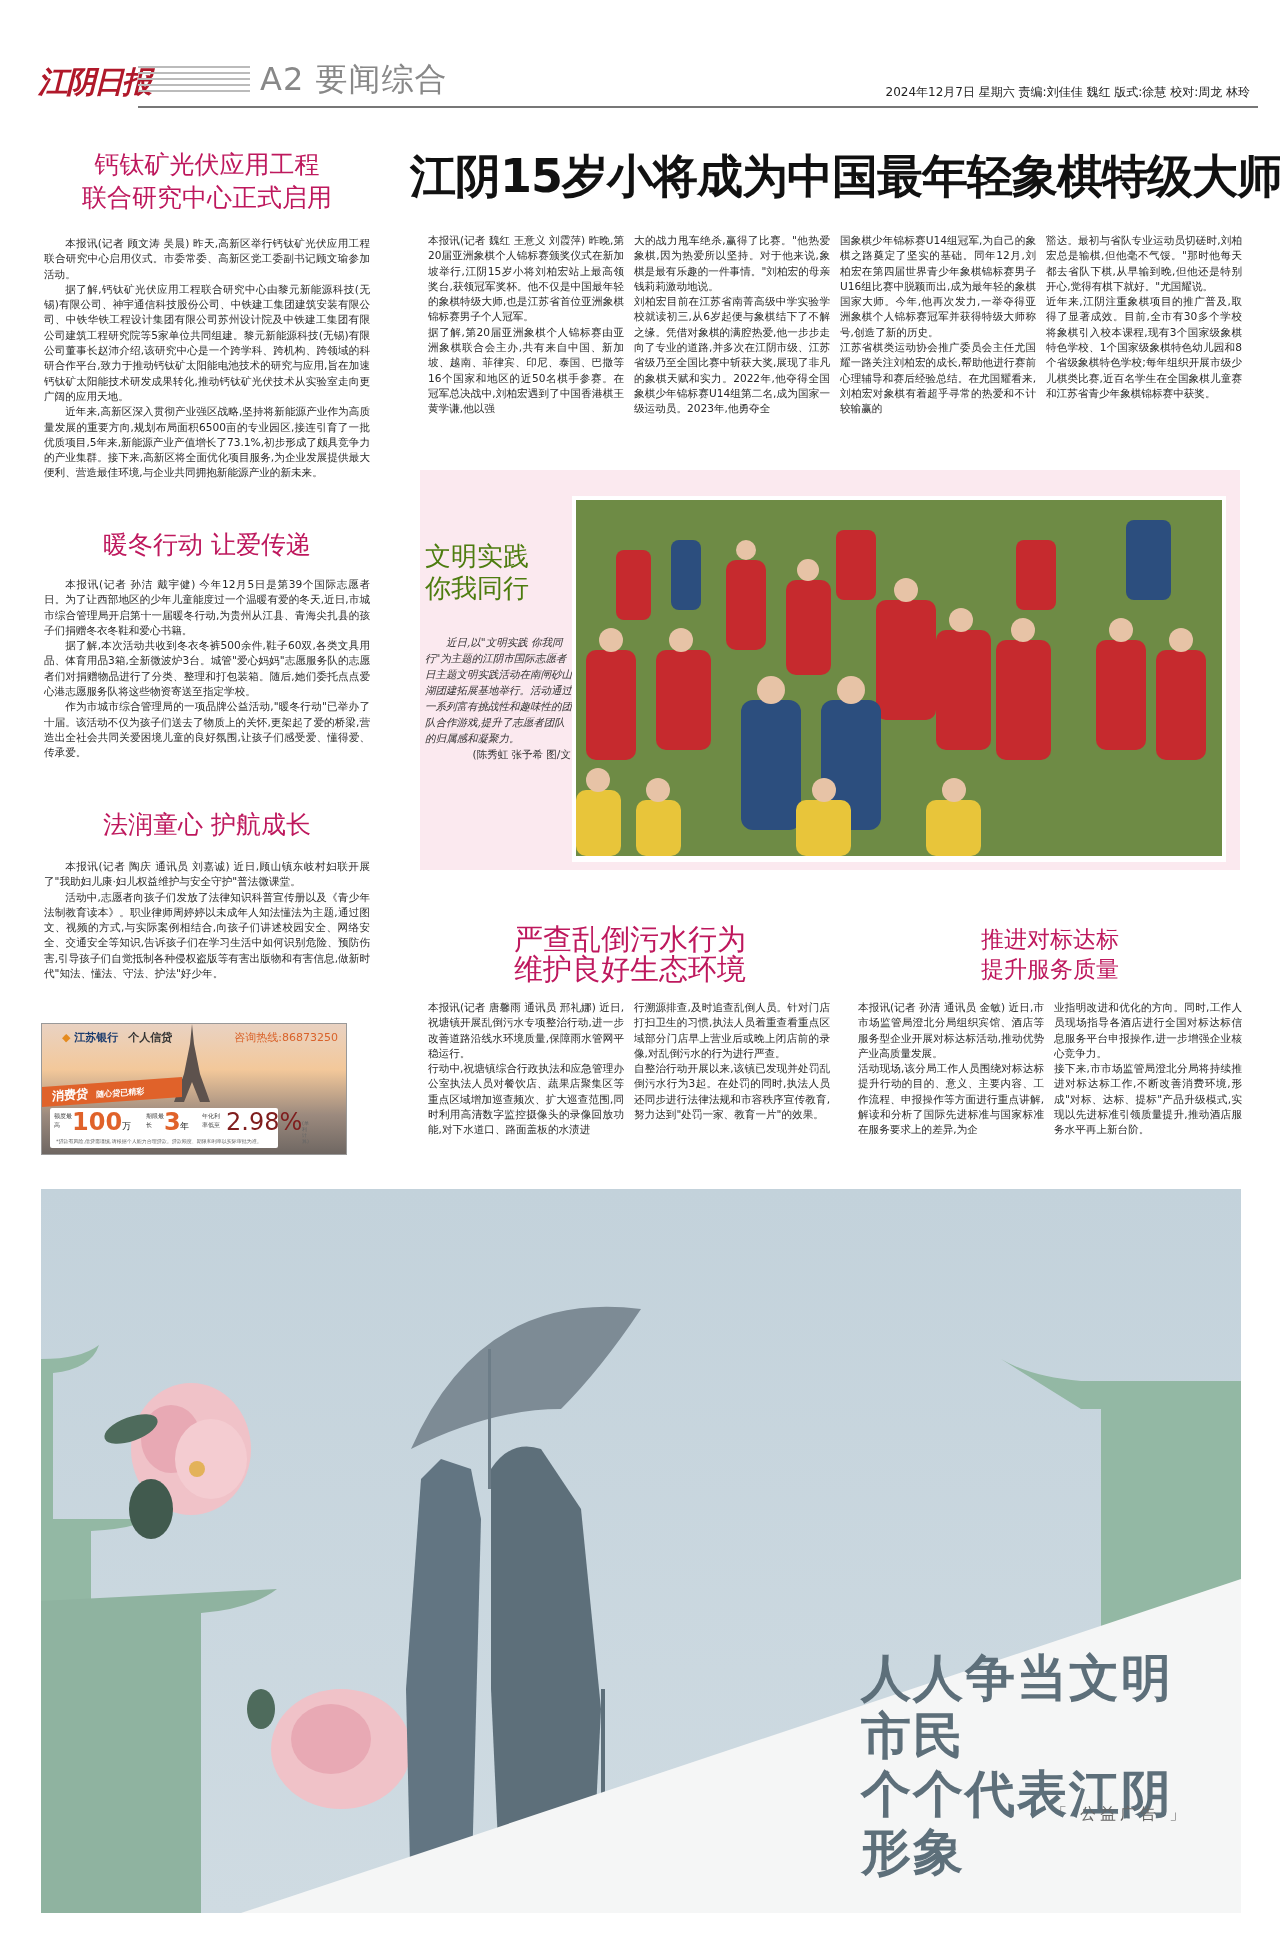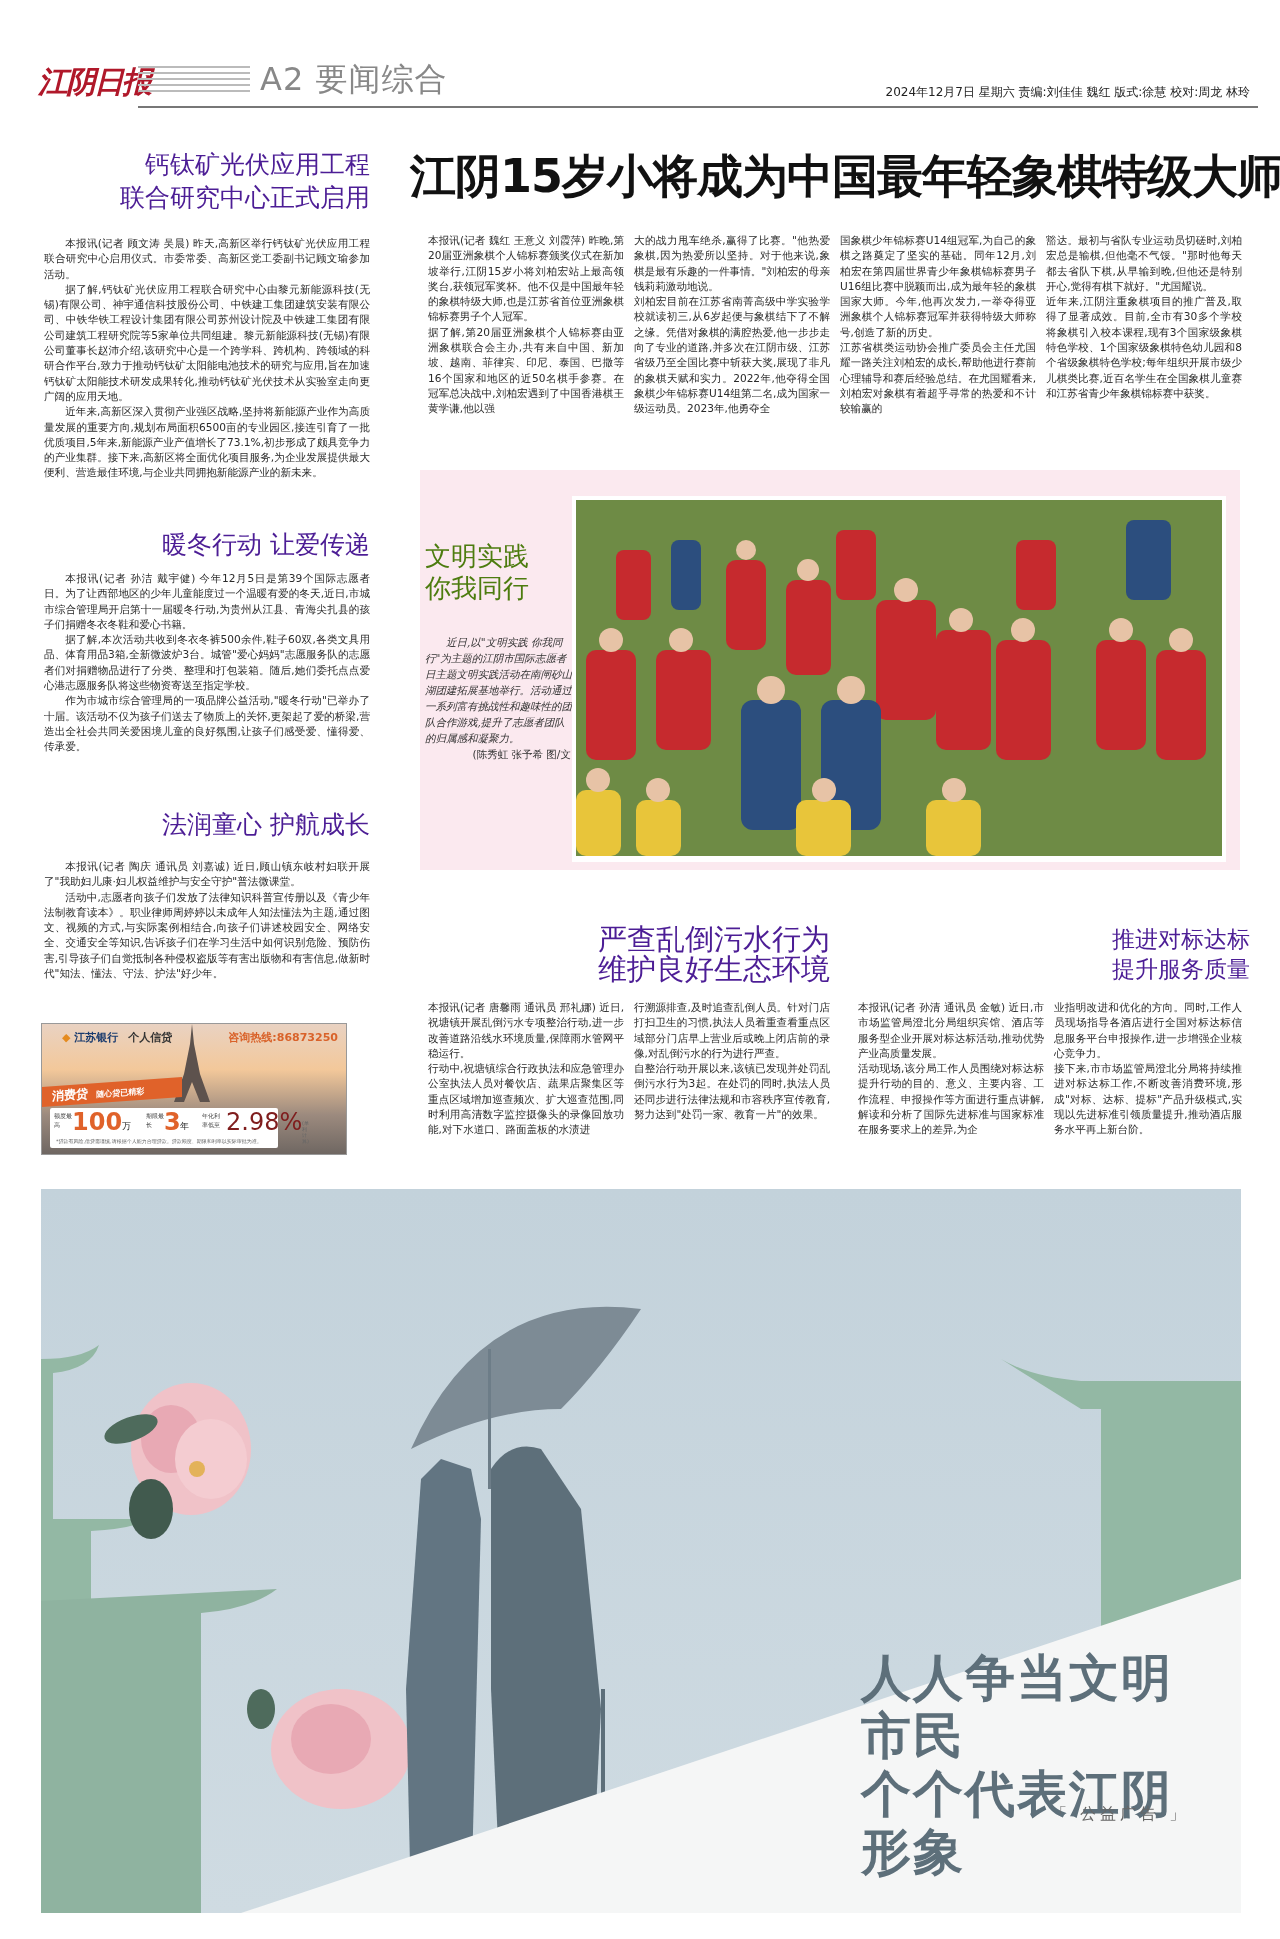--- a/index.html
+++ b/index.html
@@ -3,21 +3,21 @@
 <meta charset="utf-8">
 <style>
 *{box-sizing:border-box;margin:0;padding:0}
 body{width:1280px;height:1939px;background:#fff;font-family:"DejaVu Sans","Liberation Sans",sans-serif;color:#1a1a1a;position:relative;overflow:hidden}
 .abs{position:absolute}
 .masthead-logo{left:38px;top:62px;font-family:"DejaVu Serif",serif;font-size:30px;font-weight:bold;color:#b0182a;letter-spacing:-2px;font-style:italic}
 .wavy{left:138px;top:66px;width:112px;height:26px;background:repeating-linear-gradient(180deg,#bbb 0 2px,transparent 2px 6px)}
 .section{left:260px;top:58px;font-size:32px;color:#888;letter-spacing:1px}
 .header-rule{left:138px;top:106px;width:1120px;height:2px;background:#777}
 .dateline{right:30px;top:84px;font-size:12px;color:#222;white-space:nowrap}
-.h-sub{font-size:25px;line-height:33px;text-align:right;color:#4c1d95}
+.h-sub{font-size:25px;line-height:33px;text-align:center;color:#be185d}
 .body{font-size:10.6px;line-height:15.3px;color:#2a2a2a;text-align:justify}
 .body p{text-indent:2em}
 .main-title{left:410px;top:146px;font-size:46px;font-weight:bold;color:#111;letter-spacing:-1px;white-space:nowrap}
 .col{position:absolute}
 .photo{left:576px;top:500px;width:646px;height:356px;background:linear-gradient(180deg,#6b8a3e 0%,#5a7a34 100%);overflow:hidden}
 .caption-box{left:425px;top:540px;width:150px}
 .caption-title{font-size:26px;line-height:32px;font-weight:normal;color:#4d7c0f}
 .caption-text{font-family:"DejaVu Serif",serif;font-style:italic;font-size:10.5px;line-height:16px;color:#333;margin-top:30px}
 .caption-credit{font-size:10.5px;line-height:16px;text-align:right;color:#333}
 .ad{left:41px;top:1023px;width:306px;height:132px;border:1px solid #999;background:linear-gradient(180deg,#e9d2c2 0%,#f3c89a 35%,#9c8a7e 70%,#6f6762 100%);overflow:hidden}
@@ -40,42 +40,42 @@
   </div>
   <div class="body" style="margin-top:22px">
     <p>本报讯(记者 顾文涛 吴晨) 昨天,高新区举行钙钛矿光伏应用工程联合研究中心启用仪式。市委常委、高新区党工委副书记顾文瑜参加活动。</p>
     <p>据了解,钙钛矿光伏应用工程联合研究中心由黎元新能源科技(无锡)有限公司、神宇通信科技股份公司、中铁建工集团建筑安装有限公司、中铁华铁工程设计集团有限公司苏州设计院及中铁建工集团有限公司建筑工程研究院等5家单位共同组建。黎元新能源科技(无锡)有限公司董事长赵沛介绍,该研究中心是一个跨学科、跨机构、跨领域的科研合作平台,致力于推动钙钛矿太阳能电池技术的研究与应用,旨在加速钙钛矿太阳能技术研发成果转化,推动钙钛矿光伏技术从实验室走向更广阔的应用天地。</p>
     <p>近年来,高新区深入贯彻产业强区战略,坚持将新能源产业作为高质量发展的重要方向,规划布局面积6500亩的专业园区,接连引育了一批优质项目,5年来,新能源产业产值增长了73.1%,初步形成了颇具竞争力的产业集群。接下来,高新区将全面优化项目服务,为企业发展提供最大便利、营造最佳环境,与企业共同拥抱新能源产业的新未来。</p>
   </div>
 </div>
 
 <div class="abs" style="left:44px;top:528px;width:326px">
   <div class="h-sub">暖冬行动  让爱传递</div>
-  <div class="body" style="margin-top:10px">
+  <div class="body" style="margin-top:16px">
     <p>本报讯(记者 孙洁 戴宇健) 今年12月5日是第39个国际志愿者日。为了让西部地区的少年儿童能度过一个温暖有爱的冬天,近日,市城市综合管理局开启第十一届暖冬行动,为贵州从江县、青海尖扎县的孩子们捐赠冬衣冬鞋和爱心书籍。</p>
     <p>据了解,本次活动共收到冬衣冬裤500余件,鞋子60双,各类文具用品、体育用品3箱,全新微波炉3台。城管"爱心妈妈"志愿服务队的志愿者们对捐赠物品进行了分类、整理和打包装箱。随后,她们委托点点爱心港志愿服务队将这些物资寄送至指定学校。</p>
     <p>作为市城市综合管理局的一项品牌公益活动,"暖冬行动"已举办了十届。该活动不仅为孩子们送去了物质上的关怀,更架起了爱的桥梁,营造出全社会共同关爱困境儿童的良好氛围,让孩子们感受爱、懂得爱、传承爱。</p>
   </div>
 </div>
 
 <div class="abs" style="left:44px;top:808px;width:326px">
   <div class="h-sub">法润童心  护航成长</div>
   <div class="body" style="margin-top:18px">
     <p>本报讯(记者 陶庆 通讯员 刘嘉诚) 近日,顾山镇东岐村妇联开展了"我助妇儿康·妇儿权益维护与安全守护"普法微课堂。</p>
     <p>活动中,志愿者向孩子们发放了法律知识科普宣传册以及《青少年法制教育读本》。职业律师周婷婷以未成年人知法懂法为主题,通过图文、视频的方式,与实际案例相结合,向孩子们讲述校园安全、网络安全、交通安全等知识,告诉孩子们在学习生活中如何识别危险、预防伤害,引导孩子们自觉抵制各种侵权盗版等有害出版物和有害信息,做新时代"知法、懂法、守法、护法"好少年。</p>
   </div>
 </div>
 
 <div class="abs ad">
   <div class="abs" style="left:20px;top:6px;font-size:11px;font-weight:bold;color:#1a3b6e">
     <span style="color:#e58b1f">◆</span>
     <span>江苏银行</span>
     <span style="color:#333;margin-left:6px">个人信贷</span>
   </div>
-  <div class="abs" style="right:8px;top:6px;font-size:11px;font-weight:bold;color:#d9622a">咨询热线:86873250</div>
+  <div class="abs" style="right:8px;top:6px;font-size:11px;font-weight:normal;color:#d9622a">咨询热线:86873250</div>
   <div class="abs" style="left:128px;top:0;width:44px;height:78px">
     <svg width="44" height="78" viewBox="0 0 44 78">
         <path d="M22 0 L24 20 L30 50 L40 78 L30 78 L22 58 L14 78 L4 78 L14 50 L20 20 Z" fill="#5d524d"></path>
       </svg>
   </div>
   <div class="abs" style="left:0;top:58px;width:140px;height:20px;background:#e0622a;color:#fff;font-size:12px;font-weight:bold;padding-left:10px;line-height:20px;transform:skewY(-4deg)">
     <span>消费贷</span>
     <span style="font-size:8px;margin-left:4px">随心贷已精彩</span>
   </div>
   <div class="abs" style="left:8px;top:84px;width:228px;height:40px;background:#fff;border-radius:2px">

